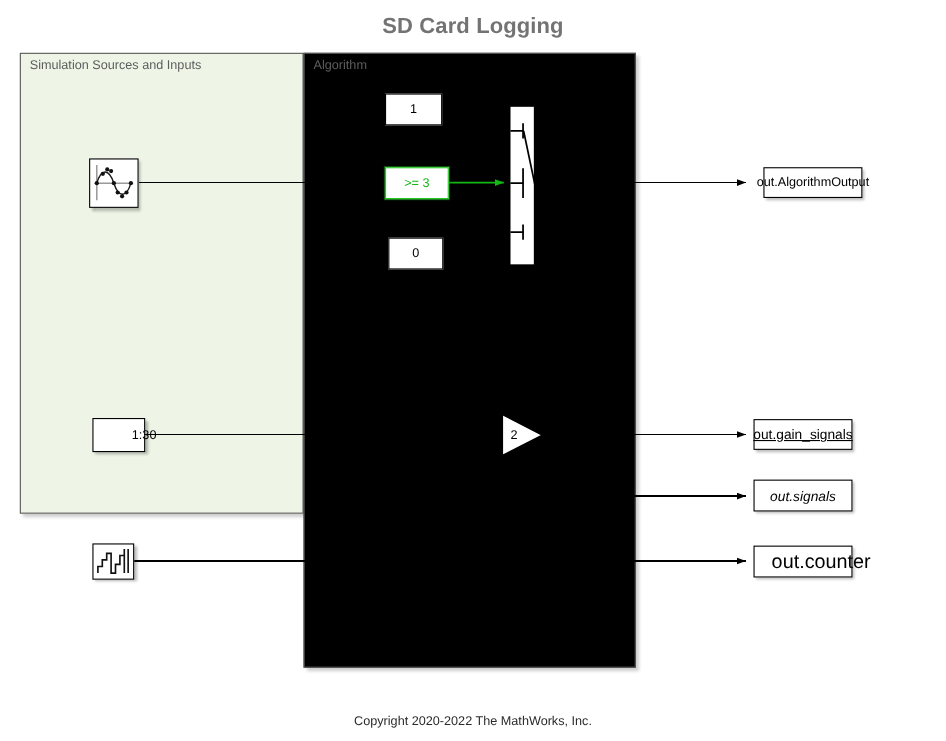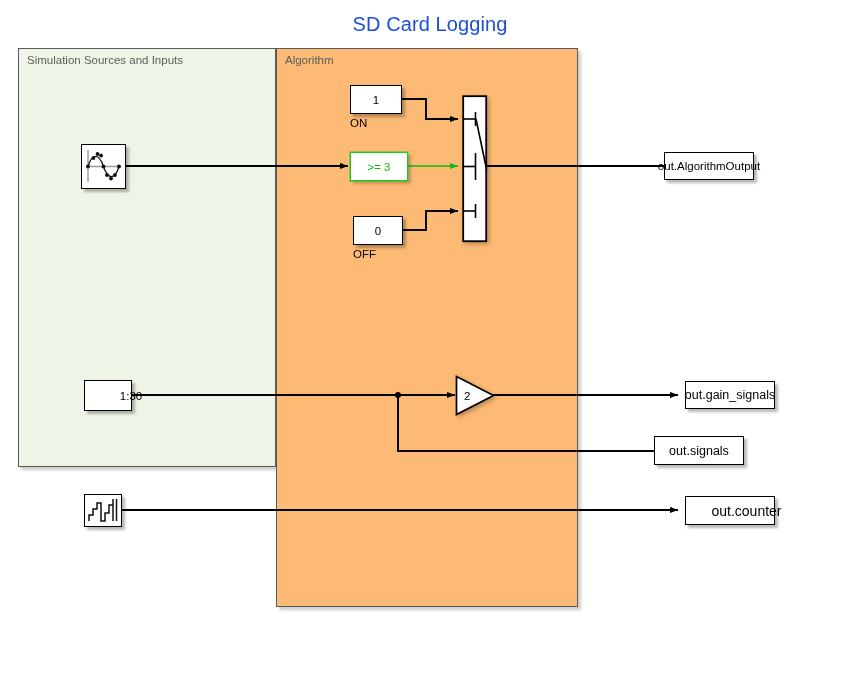--- a/index.html
+++ b/index.html
@@ -21,22 +21,22 @@
   }
 
   
   .model-title {
     position: absolute;
     left: 0;
     top: 13px;
     width: 860px;
     text-align: center;
     font-size: 20px;
-    font-weight: normal;
-    color: #1d4ed8;
+    font-weight: bold;
+    color: #737373;
     letter-spacing: 0.1px;
   }
 
   
   .copyright {
     position: absolute;
     left: 0;
     top: 650px;
     width: 860px;
     text-align: center;
@@ -53,21 +53,21 @@
   }
   .area-label {
     position: absolute;
     left: 8px;
     top: 5px;
     font-size: 11.5px;
     color: #5d5d5d;
     white-space: nowrap;
   }
   .area-sources  { background: #eef5e6; }
-  .area-algo     { background: #fdba74; }
+  .area-algo     { background: #000000; }
   .area-outputs  { background: #fdf2e0; }
 
   
   .blk {
     position: absolute;
     box-sizing: border-box;
     background: #ffffff;
     border: 1.6px solid #000000;
     box-shadow: 2.5px 2.5px 2.5px rgba(0,0,0,0.28);
     display: flex;
@@ -249,30 +249,31 @@
     </svg>
   </div>
 
   <div class="gain" style="left:455px; top:375px; width:42px; height:42px;">
     <svg width="44" height="44" viewBox="0 0 44 44" style="filter: drop-shadow(2.5px 2.5px 2px rgba(0,0,0,0.28));">
       <path d="M1.5,1.5 L38.5,20.5 L1.5,39.5 z" fill="#ffffff" stroke="#000000" stroke-width="1.7" stroke-linejoin="miter"></path>
     </svg>
     <span class="gain-value">2</span>
   </div>
 
-  <div class="blk outport" style="left:664px; top:152px; width:90px; height:28px;">
+  <div class="blk outport" style="left:694px; top:152px; width:90px; height:28px;">
     <span class="blk-text">out.AlgorithmOutput</span>
   </div>
 
   <div class="blk outport" style="left:685px; top:381px; width:90px; height:28px;">
-    <span class="blk-text" style="font-size:12.5px;">out.gain_signals</span>
-  </div>
-
-  <div class="blk outport" style="left:654px; top:436px; width:90px; height:29px;">
+    <span class="blk-text" style="font-size:12.5px;text-decoration:underline;">out.gain_signals</span>
+  </div>
+
+  <div class="blk outport" style="left:685px; top:436px; width:90px; height:29px;font-style:italic;">
     <span class="blk-text" style="font-size:12.5px;">out.signals</span>
   </div>
 
   <div class="blk outport" style="left:685px; top:496px; width:90px; height:29px;">
-    <span class="blk-text" style="font-size:14px;margin-left:33px;">out.counter</span>
-  </div>
-
+    <span class="blk-text" style="font-size:18px;margin-left:33px;">out.counter</span>
+  </div>
+
+  <div class="copyright">Copyright 2020-2022 The MathWorks, Inc.</div>
 
 </div>
 
 </body></html>

